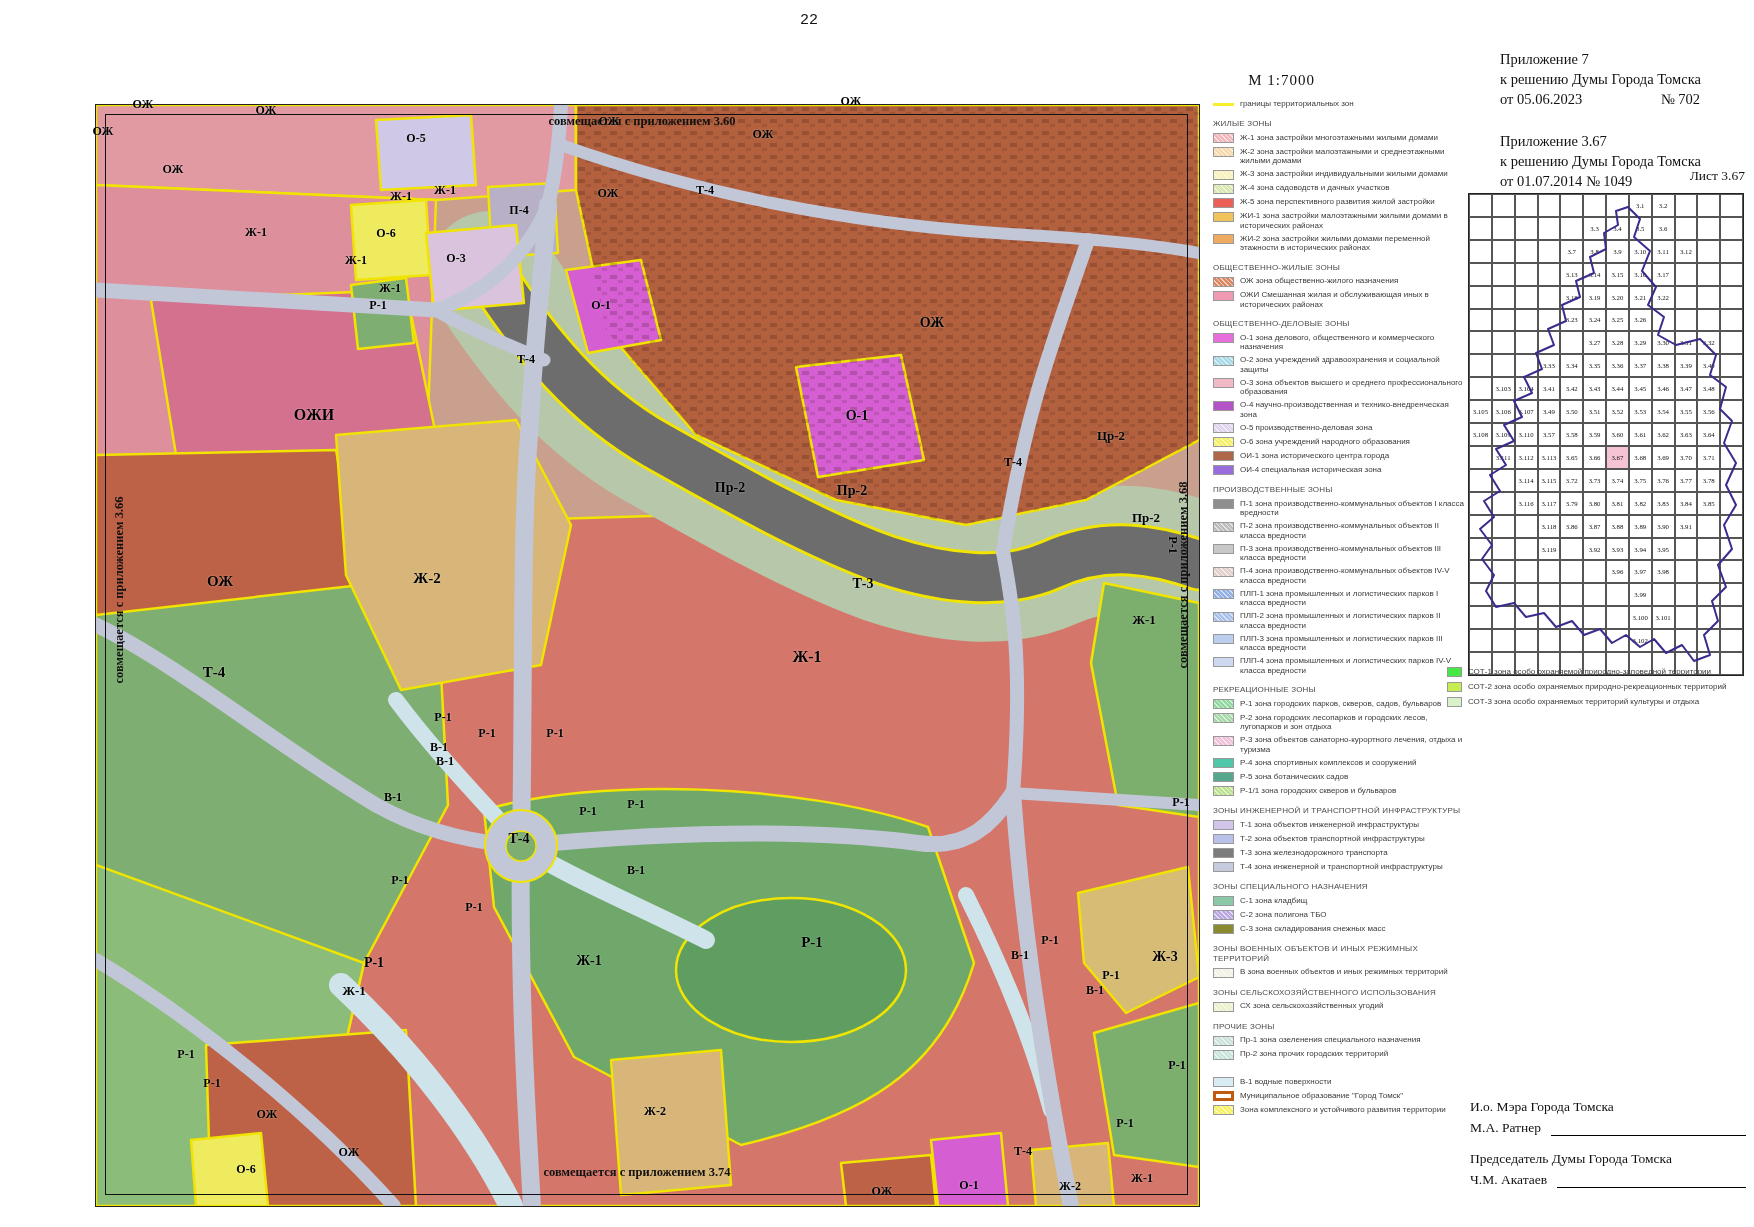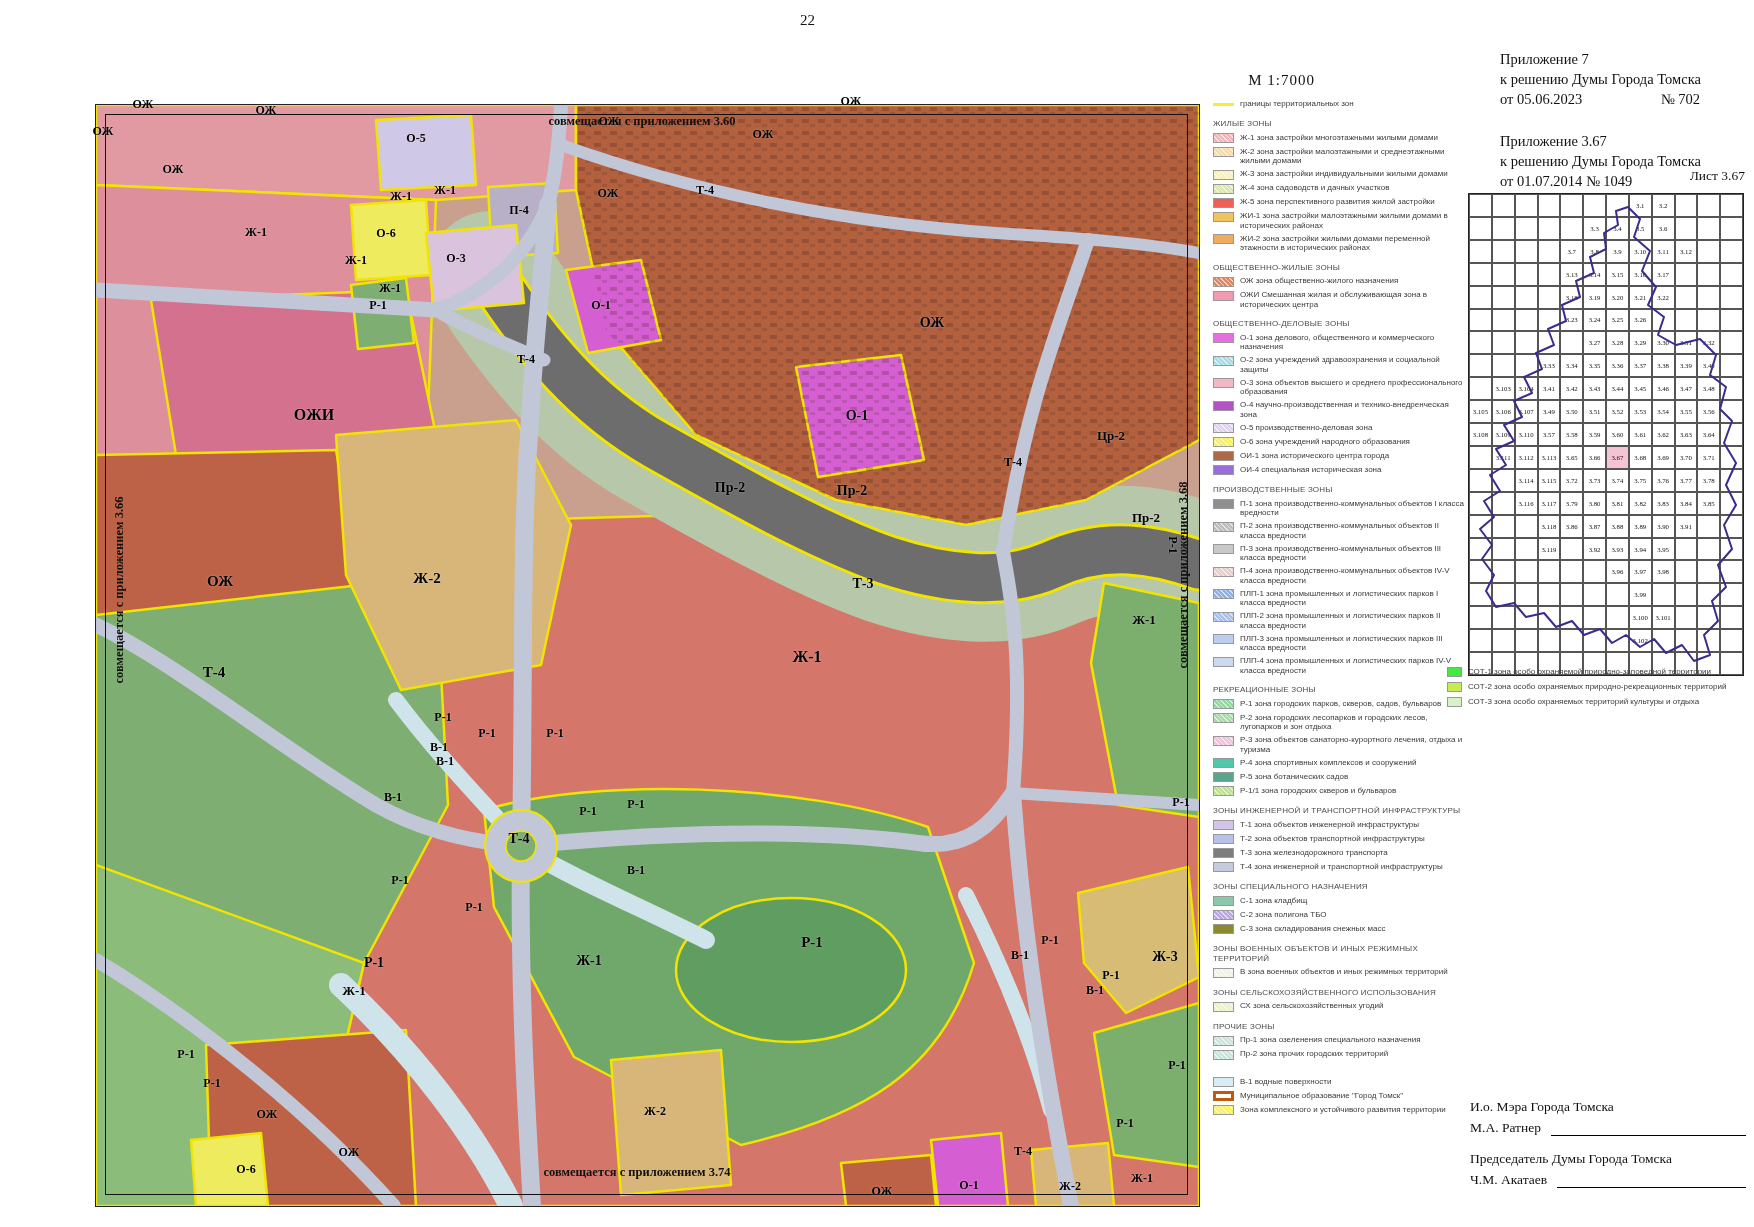--- a/index.html
+++ b/index.html
@@ -1,21 +1,21 @@
 <!DOCTYPE html>
 <html><head>
 <meta charset="utf-8">
 <style>
   html,body{margin:0;padding:0;}
   body{width:1754px;height:1227px;position:relative;background:#ffffff;
        font-family:"Liberation Serif",serif;color:#111;overflow:hidden;}
   .abs{position:absolute;}
 
   
-  #page-number{left:800px;top:12px;font-size:15px;}
+  #page-number{left:800px;top:12px;font-size:15px;font-family:Liberation Mono, monospace;}
   #scale-label{left:1190px;top:72px;width:125px;font-size:15px;text-align:right;letter-spacing:1px;}
 
   
   #map-frame{left:95px;top:104px;width:1103px;height:1101px;border:1px solid #222;background:#c9a08e;}
   #map-frame svg{display:block;width:100%;height:100%;}
   #inner-frame{left:105px;top:114px;width:1081px;height:1079px;border:1px solid #111;pointer-events:none;}
   #map-labels{left:0;top:0;width:1754px;height:1227px;pointer-events:none;}
   .map-label{position:absolute;transform:translate(-50%,-50%);font-weight:bold;white-space:nowrap;
              color:#000;text-shadow:0 0 2px rgba(255,255,255,.45);}
   .edge-note{position:absolute;transform:translate(-50%,-50%);font-size:12.5px;font-weight:bold;white-space:nowrap;}
@@ -272,21 +272,21 @@
       <span class="swatch" style="--c: #efac60; background: rgb(239, 172, 96);"></span>
       <span>ЖИ-2 зона застройки жилыми домами переменной этажности в исторических районах</span>
     </div>
     <div class="legend-sec">ОБЩЕСТВЕННО-ЖИЛЫЕ ЗОНЫ</div>
     <div class="legend-item">
       <span class="swatch hatch" style="--c: #db8862; background: rgb(219, 136, 98);"></span>
       <span>ОЖ зона общественно-жилого назначения</span>
     </div>
     <div class="legend-item">
       <span class="swatch" style="--c: #f09ab2; background: rgb(240, 154, 178);"></span>
-      <span>ОЖИ Смешанная жилая и обслуживающая зона в исторических центра</span>
+      <span>ОЖИ Смешанная жилая и обслуживающая иных в исторических районах</span>
     </div>
     <div class="legend-sec">ОБЩЕСТВЕННО-ДЕЛОВЫЕ ЗОНЫ</div>
     <div class="legend-item">
       <span class="swatch" style="--c: #e66edd; background: rgb(230, 110, 221);"></span>
       <span>О-1 зона делового, общественного и коммерческого назначения</span>
     </div>
     <div class="legend-item">
       <span class="swatch hatch" style="--c: #a6dae7; background: rgb(166, 218, 231);"></span>
       <span>О-2 зона учреждений здравоохранения и социальной защиты</span>
     </div>

